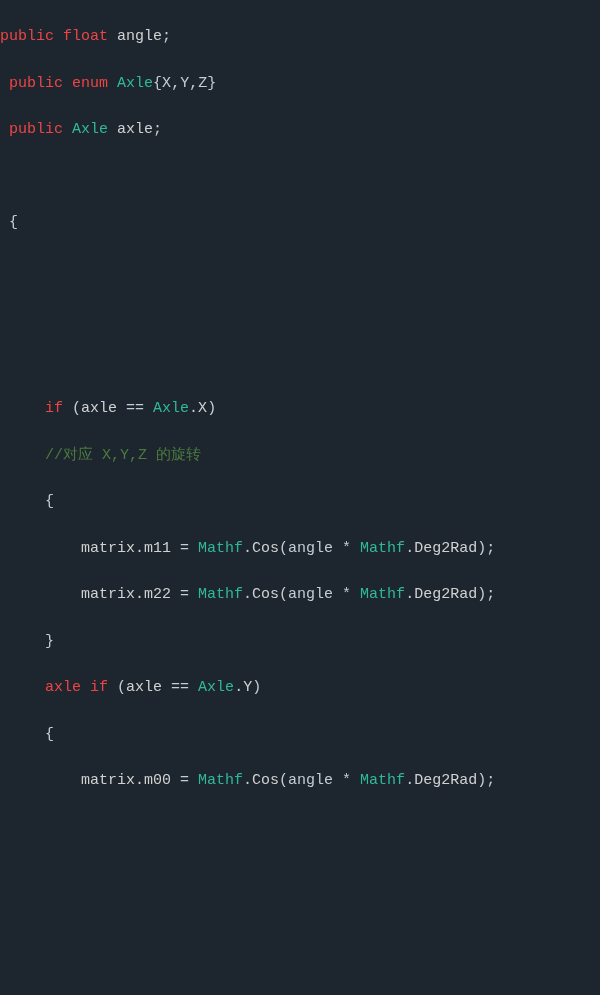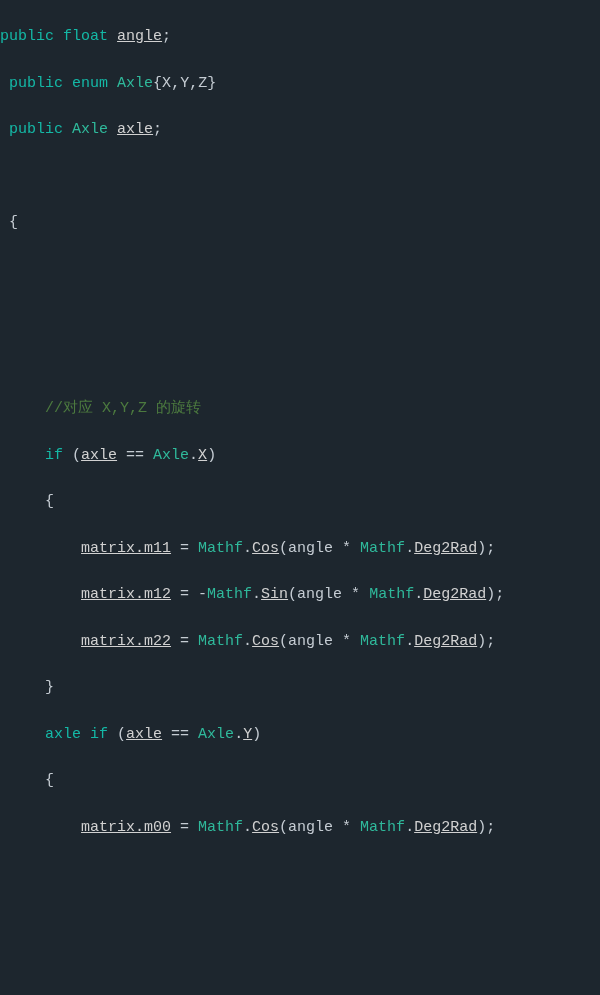--- a/index.html
+++ b/index.html
@@ -13,44 +13,43 @@
     line-height: 1.55;
     color: #c5ccd3;
     overflow: hidden;
   }
   .editor {
     padding: 2px 0 0 0;
     white-space: pre;
     position: relative;
   }
   .line { display: block; }
-  .kw   { color: #14b8a6; }   
+  .kw   { color: #ef4444; }   
   .ty   { color: #2fb99b; }   
-  .id   { color: #d1d1d1; text-decoration: underline; }   
+  .id   { color: #d1d1d1; }   
   .op   { color: #c5ccd3; }   
   .enumv{ color: #c5ccd3; }
   .cm   { color: #4c7a3f; }
 </style>
 </head>
 <body>
 
 <div class="editor">
 <span class="line"><span class="kw">public</span> <span class="kw">float</span> <span class="id">angle</span><span class="op">;</span></span>
 <span class="line"> <span class="kw">public</span> <span class="kw">enum</span> <span class="ty">Axle</span><span class="op">{</span><span class="enumv">X</span><span class="op">,</span><span class="enumv">Y</span><span class="op">,</span><span class="enumv">Z</span><span class="op">}</span></span>
 <span class="line"> <span class="kw">public</span> <span class="ty">Axle</span> <span class="id">axle</span><span class="op">;</span></span>
 <span class="line"> </span>
 <span class="line"> <span class="op">{</span></span>
 <span class="line"> </span>
 <span class="line"> </span>
 <span class="line"> </span>
+<span class="line">     <span class="kw">if</span><span class="op"> (</span><span class="id">axle</span><span class="op"> == </span><span class="ty">Axle</span><span class="op">.</span><span class="id">X</span><span class="op">)</span></span>
 <span class="line">     <span class="cm">//对应 X,Y,Z 的旋转</span></span>
-<span class="line">     <span class="kw">if</span><span class="op"> (</span><span class="id">axle</span><span class="op"> == </span><span class="ty">Axle</span><span class="op">.</span><span class="id">X</span><span class="op">)</span></span>
 <span class="line">     <span class="op">{</span></span>
 <span class="line">         <span class="id">matrix.m11</span><span class="op"> = </span><span class="ty">Mathf</span><span class="op">.</span><span class="id">Cos</span><span class="op">(angle * </span><span class="ty">Mathf</span><span class="op">.</span><span class="id">Deg2Rad</span><span class="op">)</span><span class="op">;</span></span>
-<span class="line">         <span class="id">matrix.m12</span><span class="op"> = </span><span class="op">-</span><span class="ty">Mathf</span><span class="op">.</span><span class="id">Sin</span><span class="op">(angle * </span><span class="ty">Mathf</span><span class="op">.</span><span class="id">Deg2Rad</span><span class="op">)</span><span class="op">;</span></span>
 <span class="line">         <span class="id">matrix.m22</span><span class="op"> = </span><span class="ty">Mathf</span><span class="op">.</span><span class="id">Cos</span><span class="op">(angle * </span><span class="ty">Mathf</span><span class="op">.</span><span class="id">Deg2Rad</span><span class="op">)</span><span class="op">;</span></span>
 <span class="line">     <span class="op">}</span></span>
 <span class="line">     <span class="kw">axle</span> <span class="kw">if</span><span class="op"> (</span><span class="id">axle</span><span class="op"> == </span><span class="ty">Axle</span><span class="op">.</span><span class="id">Y</span><span class="op">)</span></span>
 <span class="line">     <span class="op">{</span></span>
 <span class="line">         <span class="id">matrix.m00</span><span class="op"> = </span><span class="ty">Mathf</span><span class="op">.</span><span class="id">Cos</span><span class="op">(angle * </span><span class="ty">Mathf</span><span class="op">.</span><span class="id">Deg2Rad</span><span class="op">)</span><span class="op">;</span></span>
 
 
 
 
 

